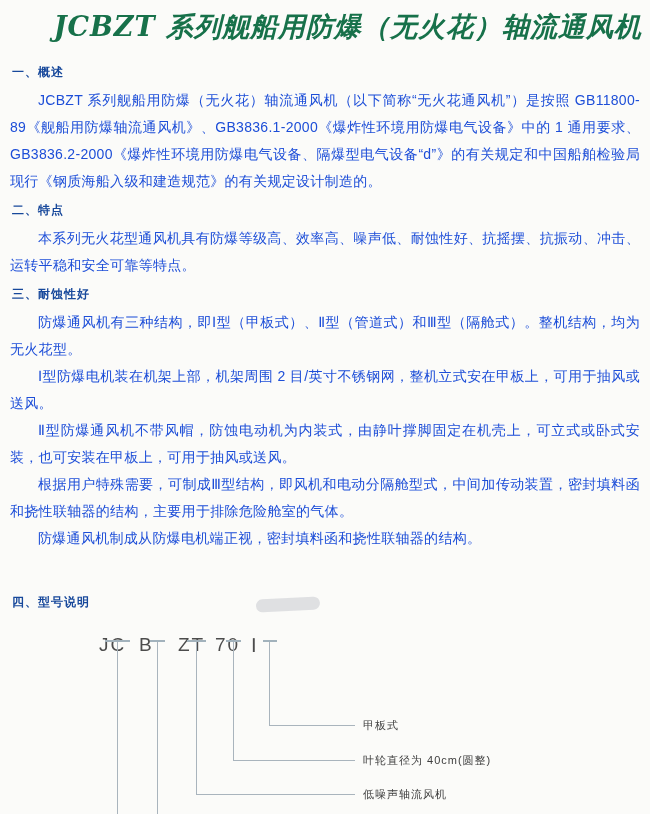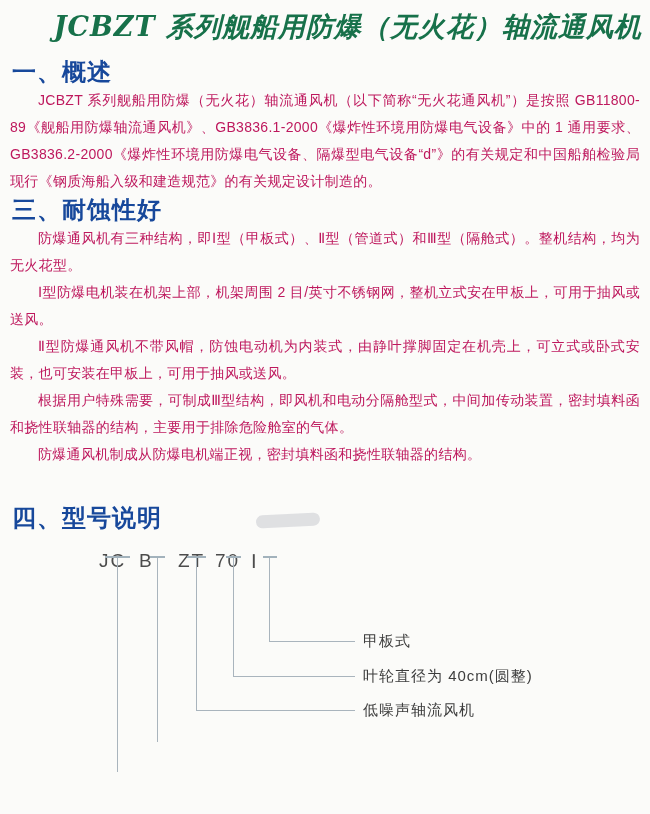--- a/index.html
+++ b/index.html
@@ -19,34 +19,34 @@
     font-weight: bold;
     font-size: 27px;
     line-height: 34px;
     letter-spacing: 1px;
     color: #17714a;
   }
 
   .sec-heading {
     margin: 5px 0 5px 0;
     padding-left: 4px;
-    font-size: 24px;
+    font-size: 12px;
     line-height: 20px;
     font-weight: bold;
     letter-spacing: 1px;
     color: #17489b;
   }
   .heading-row { position: relative; margin-top: 40px; }
 
   .para {
     margin: 0;
     padding: 0 2px;
     font-size: 14px;
     line-height: 27px;
-    color: #be185d;
+    color: #1d4ed8;
     text-indent: 2em;
     text-align: justify;
     letter-spacing: 0.3px;
   }
 
   .smudge {
     position: absolute;
     left: 248px; top: 6px;
     width: 64px; height: 13px;
     background: #d9dade;
@@ -64,40 +64,42 @@
     font-size: 19px;
     letter-spacing: 2px;
     color: #4c4c4c;
     font-family: "Liberation Sans", sans-serif;
   }
   .diagram .code-underline { position: absolute; top: 23px; height: 2px; background: #a2b2bc; }
   .diagram .vline { position: absolute; width: 1px; background: #a9b4bd; top: 25px; }
   .diagram .hline { position: absolute; height: 1px; background: #a9b4bd; }
   .diagram .branch-label {
     position: absolute; left: 355px;
-    font-size: 15px;
+    font-size: 11px;
     line-height: 20px;
     letter-spacing: 1px;
     color: #3d3d3d;
     white-space: nowrap;
   }
 </style>
 </head>
 <body>
 
 <div class="page">
 
   <h1 class="doc-title">JCBZT 系列舰船用防爆（无火花）轴流通风机</h1>
 
   <section>
     <h2 class="sec-heading">一、概述</h2>
     <p class="para">JCBZT 系列舰船用防爆（无火花）轴流通风机（以下简称“无火花通风机”）是按照 GB11800-89《舰船用防爆轴流通风机》、GB3836.1-2000《爆炸性环境用防爆电气设备》中的 1 通用要求、GB3836.2-2000《爆炸性环境用防爆电气设备、隔爆型电气设备“d”》的有关规定和中国船舶检验局现行《钢质海船入级和建造规范》的有关规定设计制造的。</p>
   </section>
 
   <section>
+    <h2 class="sec-heading">二、特点</h2>
+    <p class="para">本系列无火花型通风机具有防爆等级高、效率高、噪声低、耐蚀性好、抗摇摆、抗振动、冲击、运转平稳和安全可靠等特点。</p>
   </section>
 
   <section>
     <h2 class="sec-heading">三、耐蚀性好</h2>
     <p class="para">防爆通风机有三种结构，即Ⅰ型（甲板式）、Ⅱ型（管道式）和Ⅲ型（隔舱式）。整机结构，均为无火花型。</p>
     <p class="para">Ⅰ型防爆电机装在机架上部，机架周围 2 目/英寸不锈钢网，整机立式安在甲板上，可用于抽风或送风。</p>
     <p class="para">Ⅱ型防爆通风机不带风帽，防蚀电动机为内装式，由静叶撑脚固定在机壳上，可立式或卧式安装，也可安装在甲板上，可用于抽风或送风。</p>
     <p class="para">根据用户特殊需要，可制成Ⅲ型结构，即风机和电动分隔舱型式，中间加传动装置，密封填料函和挠性联轴器的结构，主要用于排除危险舱室的气体。</p>
     <p class="para">防爆通风机制成从防爆电机端正视，密封填料函和挠性联轴器的结构。</p>
   </section>

